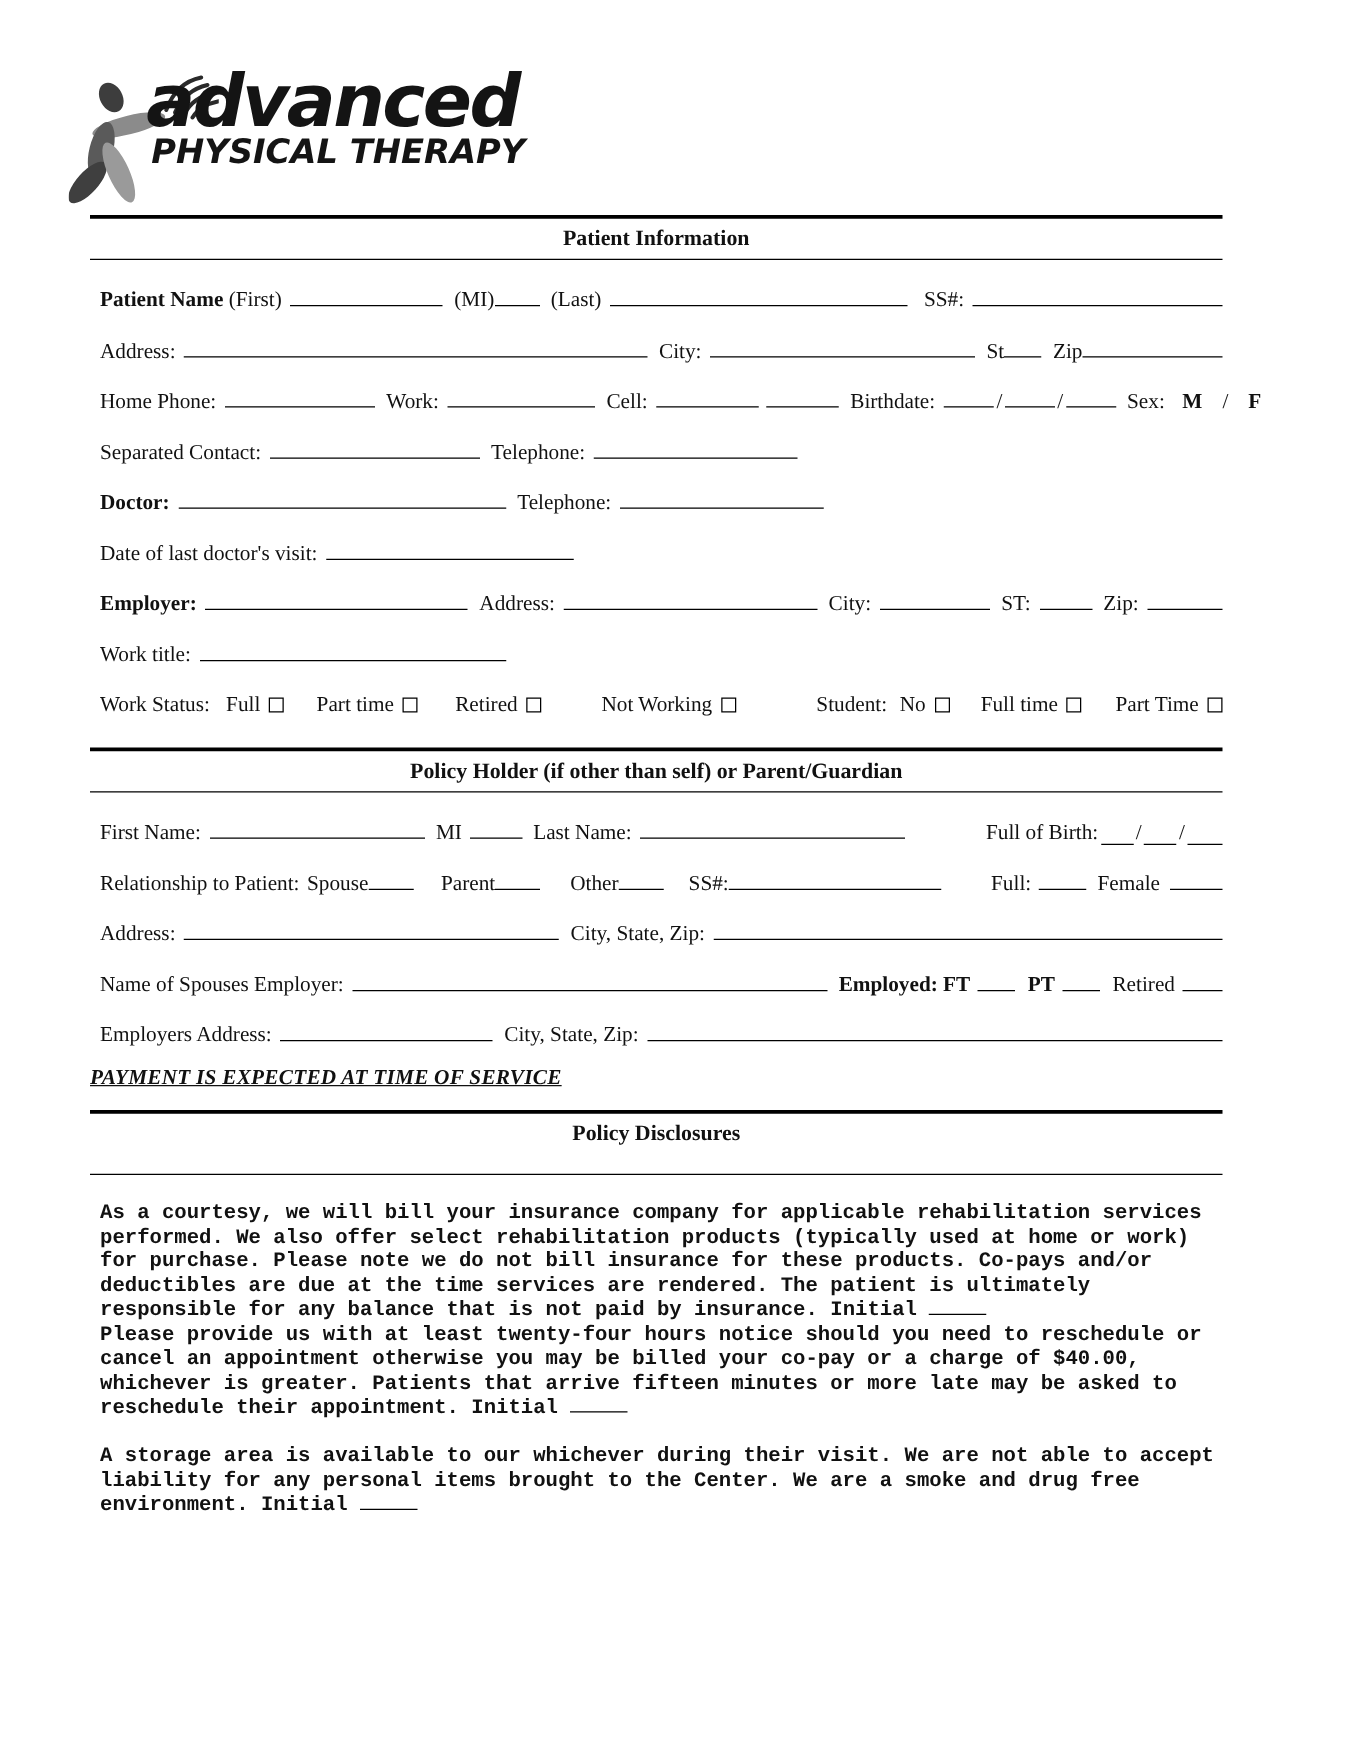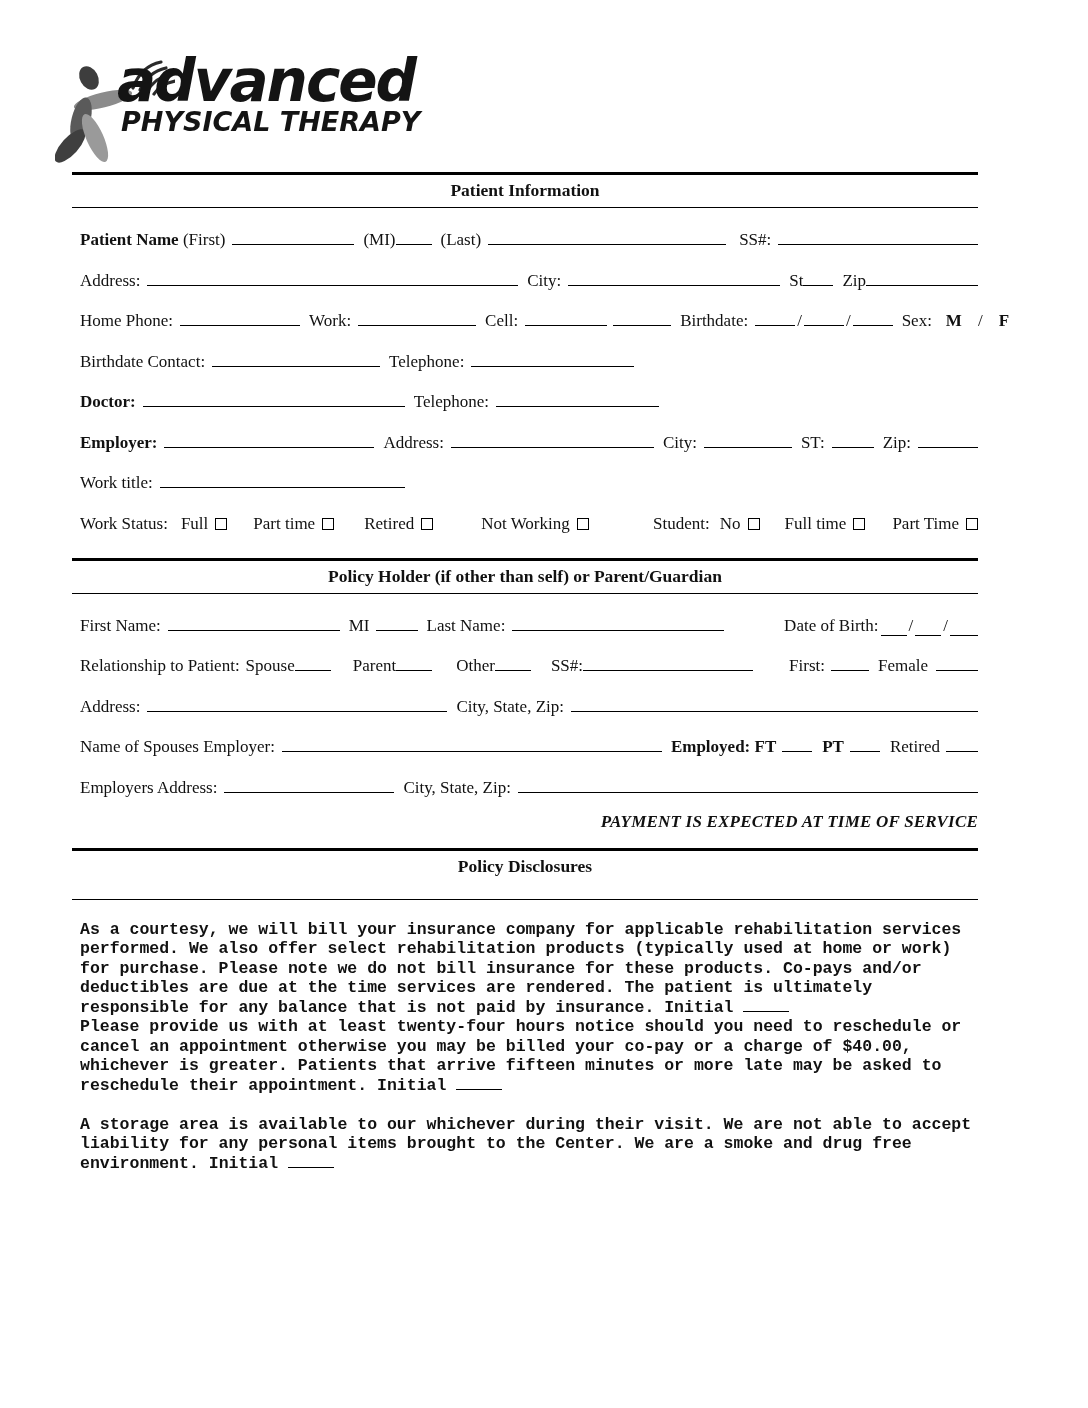--- a/index.html
+++ b/index.html
@@ -50,22 +50,22 @@
   .ul.grow { flex: 1 1 auto; }
   .ul.last { margin-right: 0; }
   .cb {
     display: inline-block; width: 12px; height: 12px;
     border: 1.7px solid #000; margin-left: 7px; align-self: center; flex: none;
   }
   .grp { display: flex; align-items: flex-end; }
   .push { margin-left: auto; }
 
   .payment {
-    text-align: right; font-weight: bold; font-style: italic;
-    font-size: 17px; margin: 6px 0 16px 0; letter-spacing: 0.2px;
+    text-align: left; font-weight: bold; font-style: italic;
+    font-size: 17px; margin: 6px 0 16px 0; letter-spacing: 0.2px; text-decoration: underline;
   }
 
   .paras { padding: 20px 0 0 8px; font-weight: bold; font-size: 16.5px; line-height: 19.5px; width: 902px; }
   .para { white-space: normal; font-family: Liberation Mono, monospace; }
   .para .ul { border-bottom: 1.6px solid #000; }
   .gap-before { margin-top: 19.5px; }
 </style>
 </head>
 <body>
 
@@ -143,33 +143,37 @@
         <span class="grp push">
           <span>Sex:</span>
           <span class="b" style="margin-left:14px">M</span>
           <span style="margin-left:16px">/</span>
           <span class="b" style="margin-left:16px">F</span>
         </span>
       </div>
 
 
       <div class="row">
-        <span class="lb">Birthdate Contact:</span>
+        <span class="lb">Separated Contact:</span>
         <span class="ul" style="width:168px"></span>
         <span class="lb">Telephone:</span>
         <span class="ul" style="width:163px"></span>
       </div>
 
       <div class="row">
         <span class="lb b">Doctor:</span>
         <span class="ul" style="width:262px"></span>
         <span class="lb">Telephone:</span>
         <span class="ul" style="width:163px"></span>
       </div>
 
+      <div class="row">
+        <span class="lb">Date of last doctor's visit:</span>
+        <span class="ul" style="width:198px"></span>
+      </div>
 
       <div class="row">
         <span class="lb b">Employer:</span>
         <span class="ul" style="width:210px"></span>
         <span class="lb">Address:</span>
         <span class="ul" style="width:203px"></span>
         <span class="lb">City:</span>
         <span class="ul" style="width:88px"></span>
         <span class="lb">ST:</span>
         <span class="ul" style="width:42px"></span>
@@ -211,40 +215,40 @@
     <div class="rows">
 
       <div class="row">
         <span class="lb">First Name:</span>
         <span class="ul" style="width:172px"></span>
         <span>MI</span>
         <span class="ul" style="width:42px;margin-left:6px"></span>
         <span class="lb">Last Name:</span>
         <span class="ul" style="width:212px"></span>
         <span class="grp push">
-          <span>Date of Birth:</span>
+          <span>Full of Birth:</span>
           <span class="ul" style="width:26px;margin:0 2px"></span>
           <span>/</span>
           <span class="ul" style="width:26px;margin:0 2px"></span>
           <span>/</span>
           <span class="ul last" style="width:28px;margin-left:2px"></span>
         </span>
       </div>
 
       <div class="row">
         <span>Relationship to Patient:</span>
         <span style="margin-left:6px">Spouse</span>
         <span class="ul" style="width:36px;margin-right:0"></span>
         <span style="margin-left:22px">Parent</span>
         <span class="ul" style="width:36px;margin-right:0"></span>
         <span style="margin-left:24px">Other</span>
         <span class="ul" style="width:36px;margin-right:0"></span>
         <span style="margin-left:20px">SS#:</span>
         <span class="ul" style="width:170px"></span>
-        <span class="push">First:</span>
+        <span class="push">Full:</span>
         <span class="ul" style="width:38px;margin-left:6px"></span>
         <span>Female</span>
         <span class="ul last" style="width:42px;margin-left:8px"></span>
       </div>
 
       <div class="row">
         <span class="lb">Address:</span>
         <span class="ul" style="width:300px"></span>
         <span class="lb">City, State, Zip:</span>
         <span class="ul grow last"></span>

